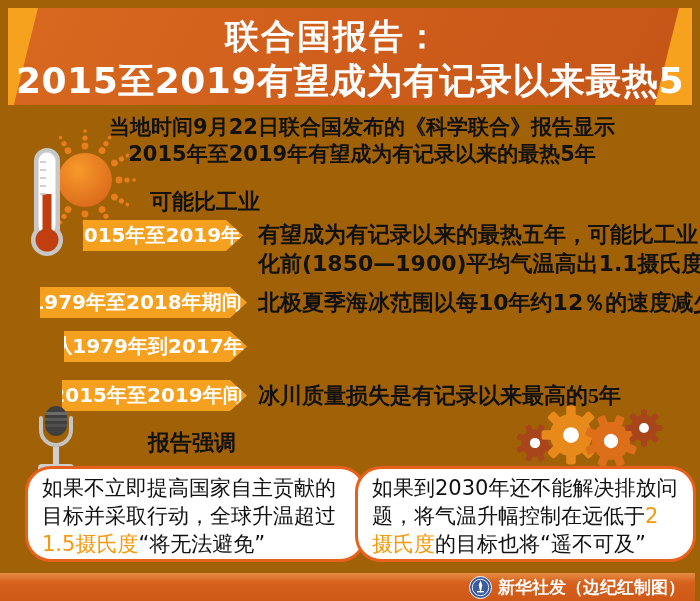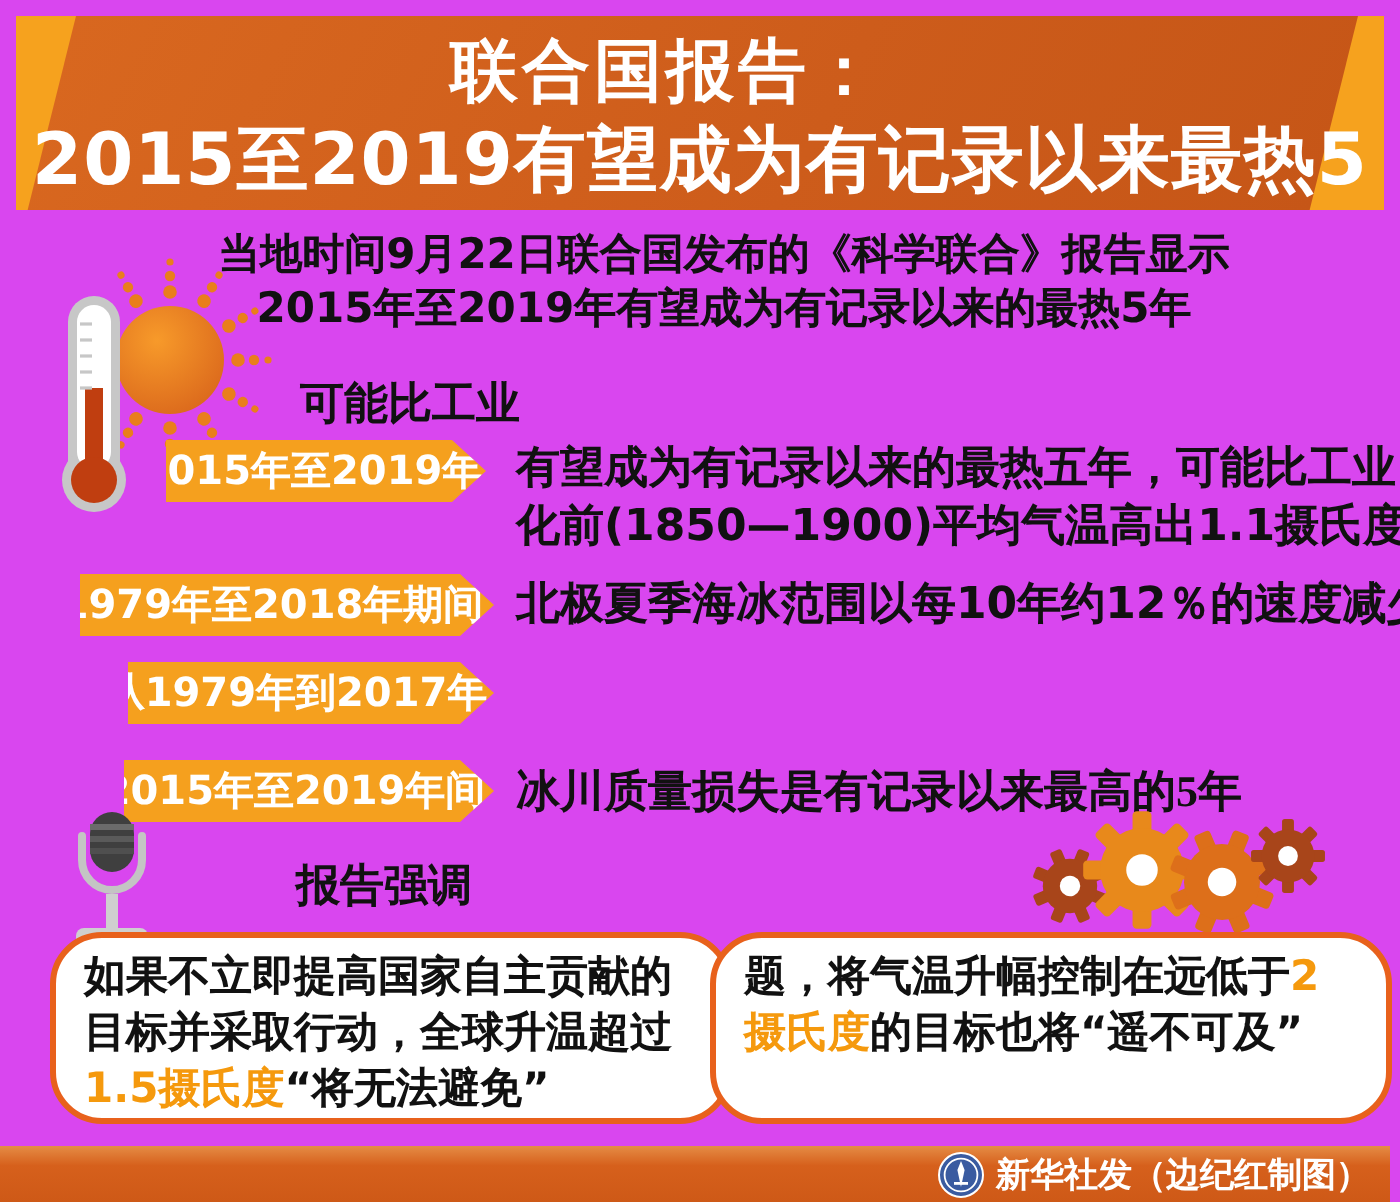--- a/index.html
+++ b/index.html
@@ -1,17 +1,17 @@
 <!DOCTYPE html>
 <html><head>
 <meta charset="utf-8">
 <style>
   html,body{margin:0;padding:0;background:#fff;}
   .page{
-    position:relative;width:700px;height:601px;background:#d946ef;overflow:hidden;
+    position:relative;width:700px;height:601px;background:#a16207;overflow:hidden;
     font-family:"DejaVu Sans","Liberation Sans",sans-serif;color:#111;
   }
   
   .header{position:absolute;left:8px;top:8px;width:684px;height:97px;background:#F6A21E;overflow:hidden;}
   .header-skew{
     position:absolute;left:30px;top:0;width:641px;height:97px;
     background:linear-gradient(105deg,#d8671f 0%,#cd5c1b 60%,#c65617 100%);
     transform:skewX(-14deg);transform-origin:0 0;
   }
   .header-title{position:absolute;left:0;right:0;top:6px;text-align:center;color:#fff;font-weight:bold;}
@@ -37,21 +37,21 @@
   .b4{left:62px;top:380px;width:185px;}
   .desc{position:absolute;left:258px;font-size:22px;font-weight:bold;line-height:31px;white-space:nowrap;}
   .d1{top:220px;line-height:29px;}
   .d2{top:287px;}
   .d3{top:331px;}
   .d4{top:380px;font-family:Liberation Serif, serif;}
   
   .hbox{
     position:absolute;top:466px;width:341px;height:96px;box-sizing:border-box;
     border:3px solid #E8611C;border-radius:26px;background:#fff;
-    padding:5px 12px 0 14px;font-size:21px;font-weight:bold;line-height:28px;white-space:nowrap;
+    padding:5px 12px 0 14px;font-size:21px;font-weight:normal;line-height:28px;white-space:nowrap;
   }
   .hbox.left{left:25px;}
   .hbox.right{left:355px;}
   .accent{color:#F5990D;}
   
   .footer{
     position:absolute;left:0;top:573px;width:695px;height:28px;
     background:linear-gradient(#e58c45 0%,#d6601c 35%,#ce5917 100%);
     display:flex;align-items:center;justify-content:flex-end;box-sizing:border-box;padding-right:10px;
     color:#fff;font-size:17px;font-weight:bold;
@@ -182,20 +182,21 @@
     </svg>
   </span>
 
   <div class="hbox left">
     <div>如果不立即提高国家自主贡献的</div>
     <div>目标并采取行动，全球升温超过</div>
     <div><span class="accent">1.5摄氏度</span><span>“将无法避免”</span></div>
   </div>
 
   <div class="hbox right">
+    <div>如果到2030年还不能解决排放问</div>
     <div><span>题，将气温升幅控制在远低于</span><span class="accent">2</span></div>
     <div><span class="accent">摄氏度</span><span>的目标也将“遥不可及”</span></div>
   </div>
 
   <div class="footer">
     <span class="logo">
       <svg width="23" height="23" viewBox="0 0 23 23">
         <circle cx="11.5" cy="11.5" r="11" fill="#3A5BA0" stroke="#fff" stroke-width="1"></circle>
         <circle cx="11.5" cy="11.5" r="8.2" fill="none" stroke="#fff" stroke-width="0.9"></circle>
         <path d="M11.5 4.5 L13.3 9 L11.5 17.5 L9.7 9 Z" fill="#fff"></path>

